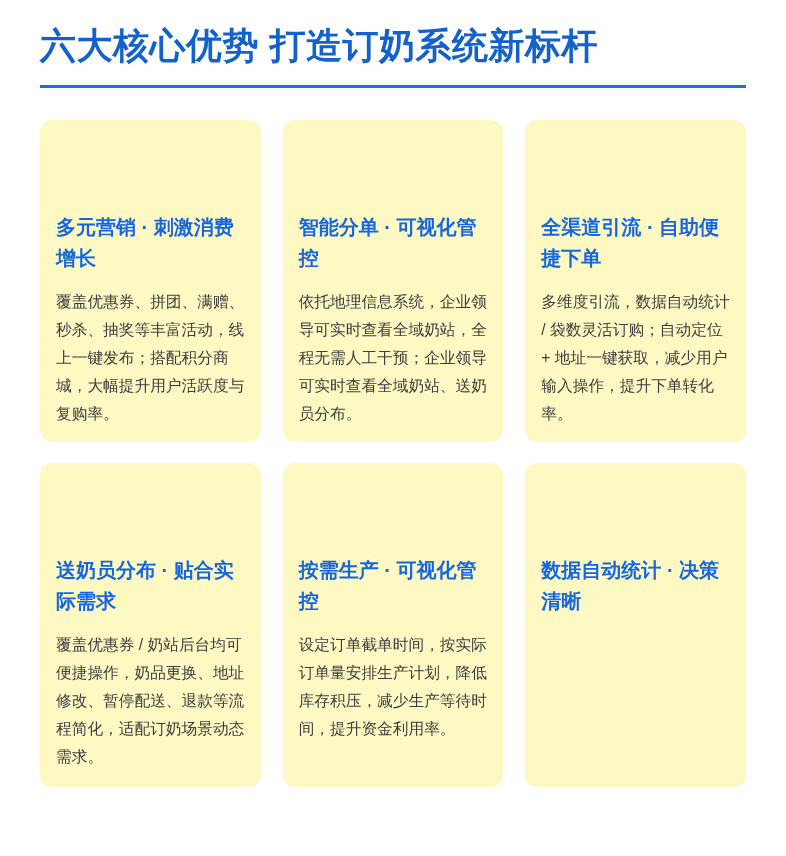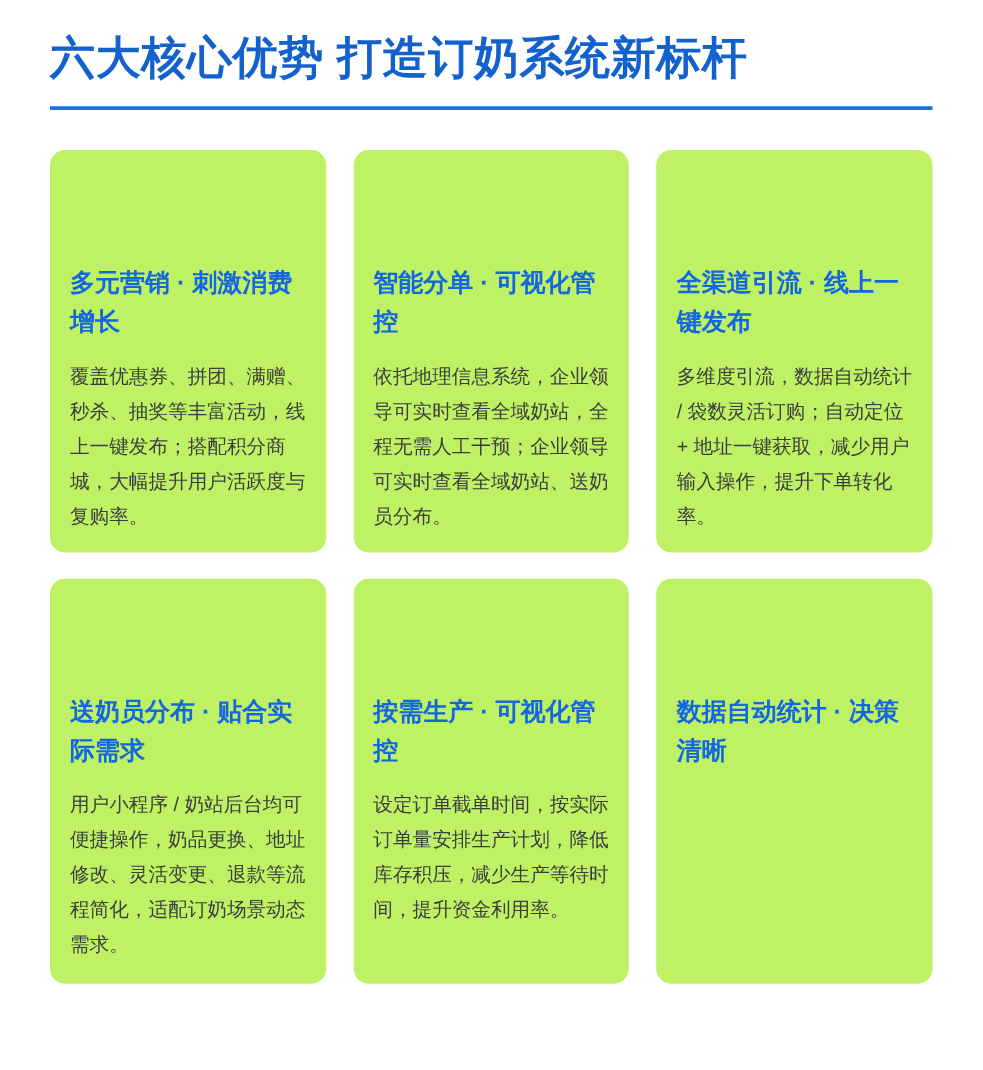--- a/index.html
+++ b/index.html
@@ -31,21 +31,21 @@
   }
   .cards-grid {
     margin-top: 32px;
     display: grid;
     grid-template-columns: repeat(3, 1fr);
     grid-template-rows: 322px 324px;
     column-gap: 22px;
     row-gap: 21px;
   }
   .card {
-    background: #bef264;
+    background: #fef9c3;
     border-radius: 12px;
     padding: 92px 16px 0 16px;
     overflow: hidden;
   }
   .card-title {
     font-size: 20px;
     line-height: 31px;
     font-weight: bold;
     color: #1467e0;
   }
@@ -71,27 +71,27 @@
       <h3 class="card-title">多元营销 · 刺激消费增长</h3>
       <p class="card-body">覆盖优惠券、拼团、满赠、秒杀、抽奖等丰富活动，线上一键发布；搭配积分商城，大幅提升用户活跃度与复购率。</p>
     </div>
 
     <div class="card">
       <h3 class="card-title">智能分单 · 可视化管控</h3>
       <p class="card-body">依托地理信息系统，企业领导可实时查看全域奶站，全程无需人工干预；企业领导可实时查看全域奶站、送奶员分布。</p>
     </div>
 
     <div class="card">
-      <h3 class="card-title">全渠道引流 · 线上一键发布</h3>
+      <h3 class="card-title">全渠道引流 · 自助便捷下单</h3>
       <p class="card-body">多维度引流，数据自动统计 / 袋数灵活订购；自动定位 + 地址一键获取，减少用户输入操作，提升下单转化率。</p>
     </div>
 
     <div class="card">
       <h3 class="card-title">送奶员分布 · 贴合实际需求</h3>
-      <p class="card-body">用户小程序 / 奶站后台均可便捷操作，奶品更换、地址修改、灵活变更、退款等流程简化，适配订奶场景动态需求。</p>
+      <p class="card-body">覆盖优惠券 / 奶站后台均可便捷操作，奶品更换、地址修改、暂停配送、退款等流程简化，适配订奶场景动态需求。</p>
     </div>
 
     <div class="card">
       <h3 class="card-title">按需生产 · 可视化管控</h3>
       <p class="card-body">设定订单截单时间，按实际订单量安排生产计划，降低库存积压，减少生产等待时间，提升资金利用率。</p>
     </div>
 
     <div class="card">
       <h3 class="card-title">数据自动统计 · 决策清晰</h3>
     </div>

